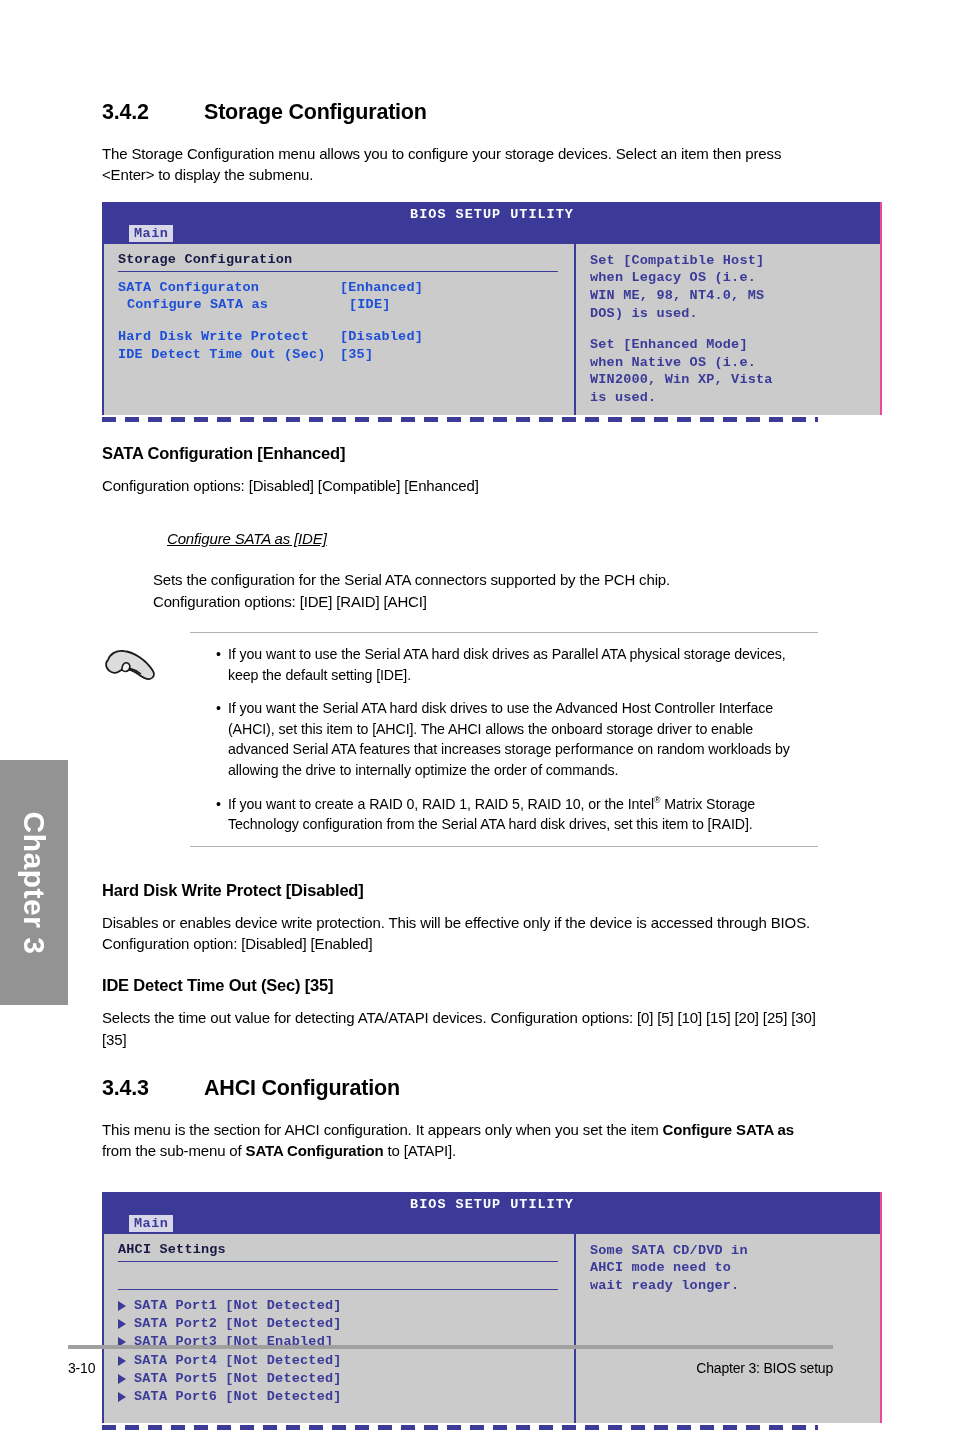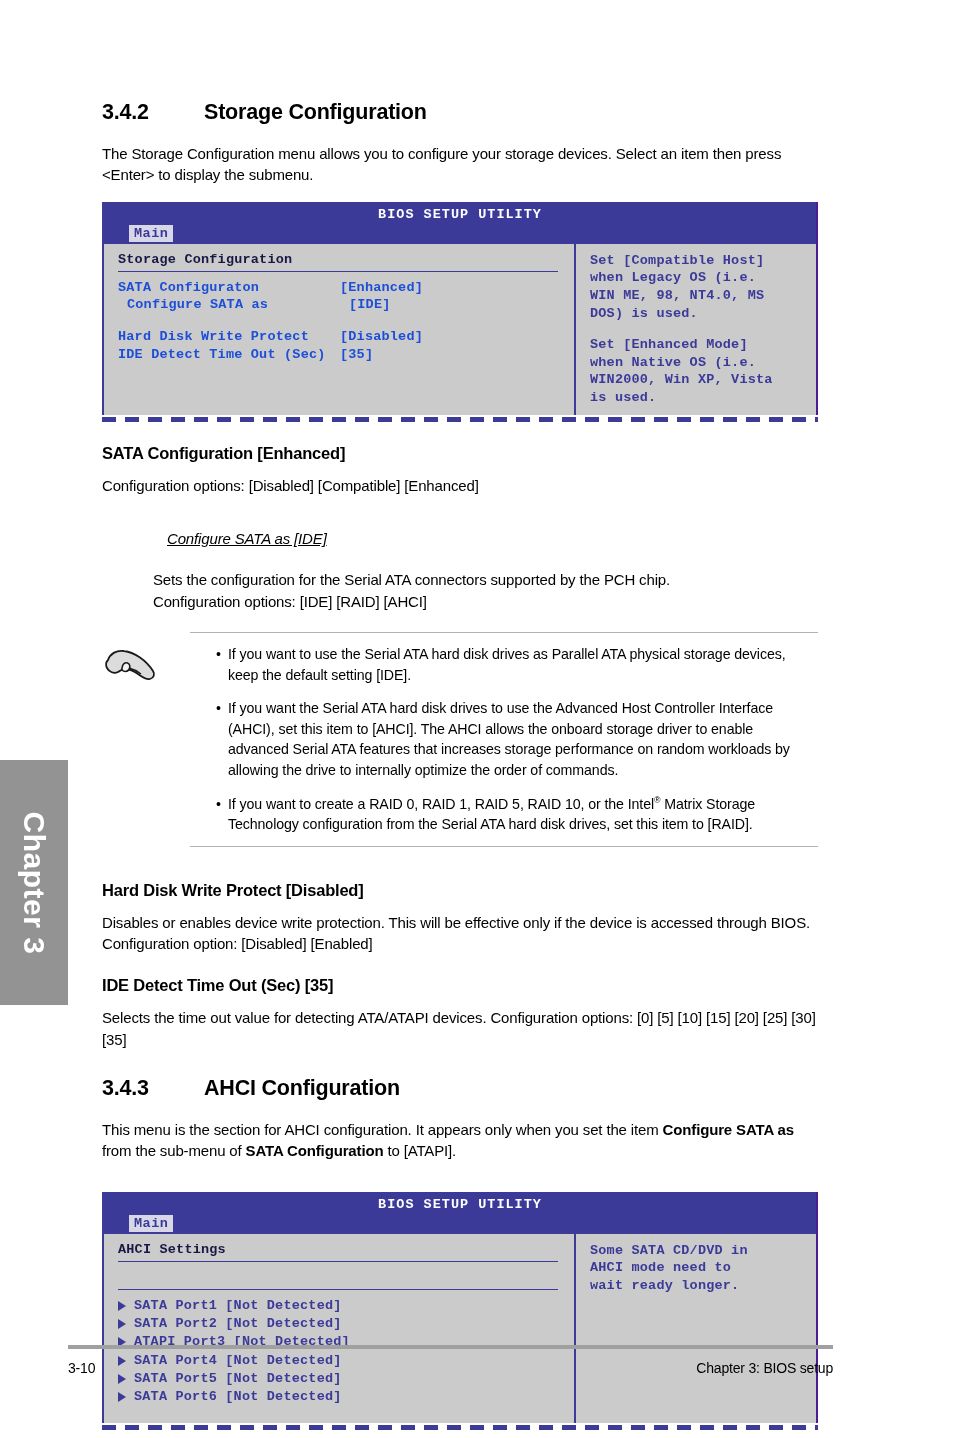--- a/index.html
+++ b/index.html
@@ -90,25 +90,25 @@
   .sp-18 { height: 18px; }
   .sp-20 { height: 20px; }
   .sp-22 { height: 22px; }
   .sp-26 { height: 26px; }
   .sp-30 { height: 30px; }
   .sp-34 { height: 34px; }
   .sp-40 { height: 40px; }
 
   
   .bios {
-    width: 716px;
+    width: 780px;
     background: #cbcbcb;
     position: relative;
     border-left: 2px solid #3c3c98;
-    border-right: 2px solid #4c1d95;
+    border-right: 2px solid #ec4899;
     box-sizing: border-box;
   }
   .bios-header {
     background: #3b3a99;
     height: 40px;
     position: relative;
   }
   .bios-header-title {
     position: absolute;
     left: 0; right: 0;
@@ -432,21 +432,21 @@
             <div class="bios-port-row">
               <span class="tri"></span>
               <span>SATA Port1 [Not Detected]</span>
             </div>
             <div class="bios-port-row">
               <span class="tri"></span>
               <span>SATA Port2 [Not Detected]</span>
             </div>
             <div class="bios-port-row">
               <span class="tri"></span>
-              <span>ATAPI Port3 [Not Detected]</span>
+              <span>SATA Port3 [Not Enabled]</span>
             </div>
             <div class="bios-port-row">
               <span class="tri"></span>
               <span>SATA Port4 [Not Detected]</span>
             </div>
             <div class="bios-port-row">
               <span class="tri"></span>
               <span>SATA Port5 [Not Detected]</span>
             </div>
             <div class="bios-port-row">

